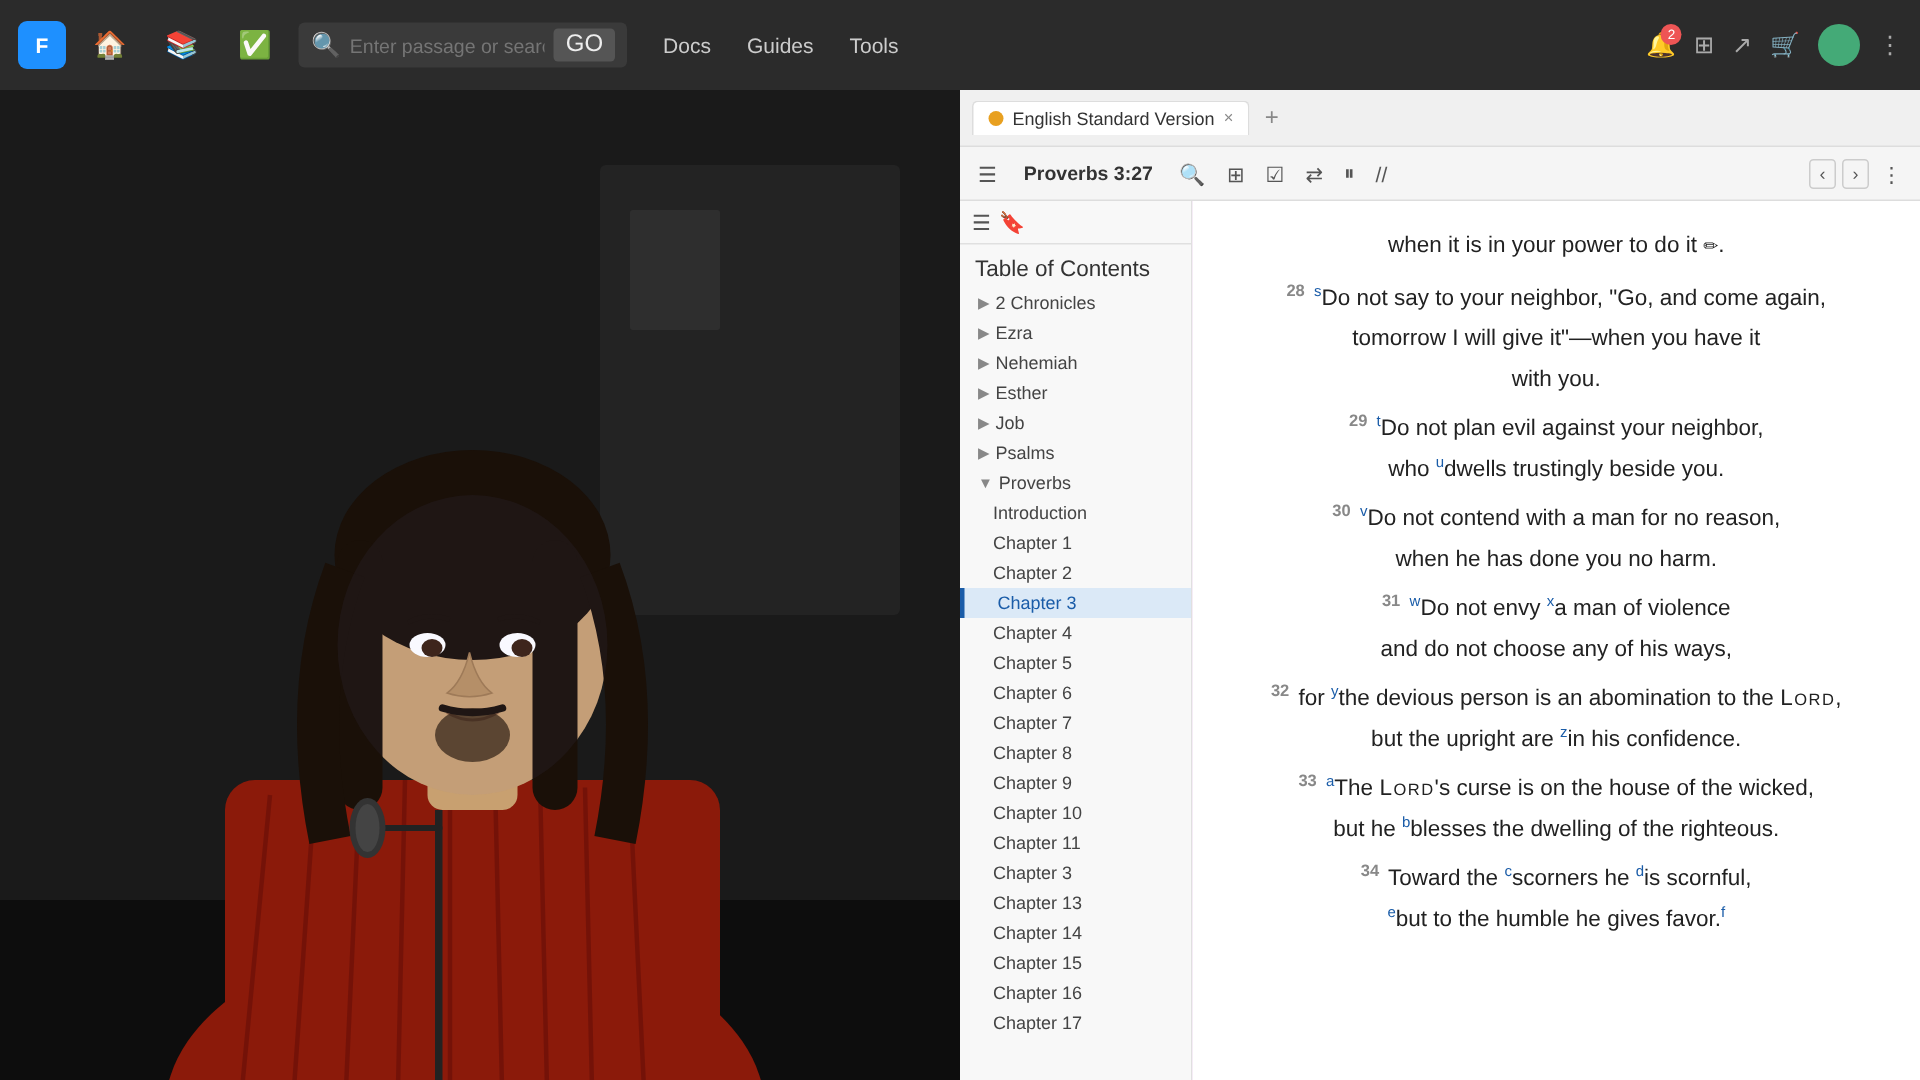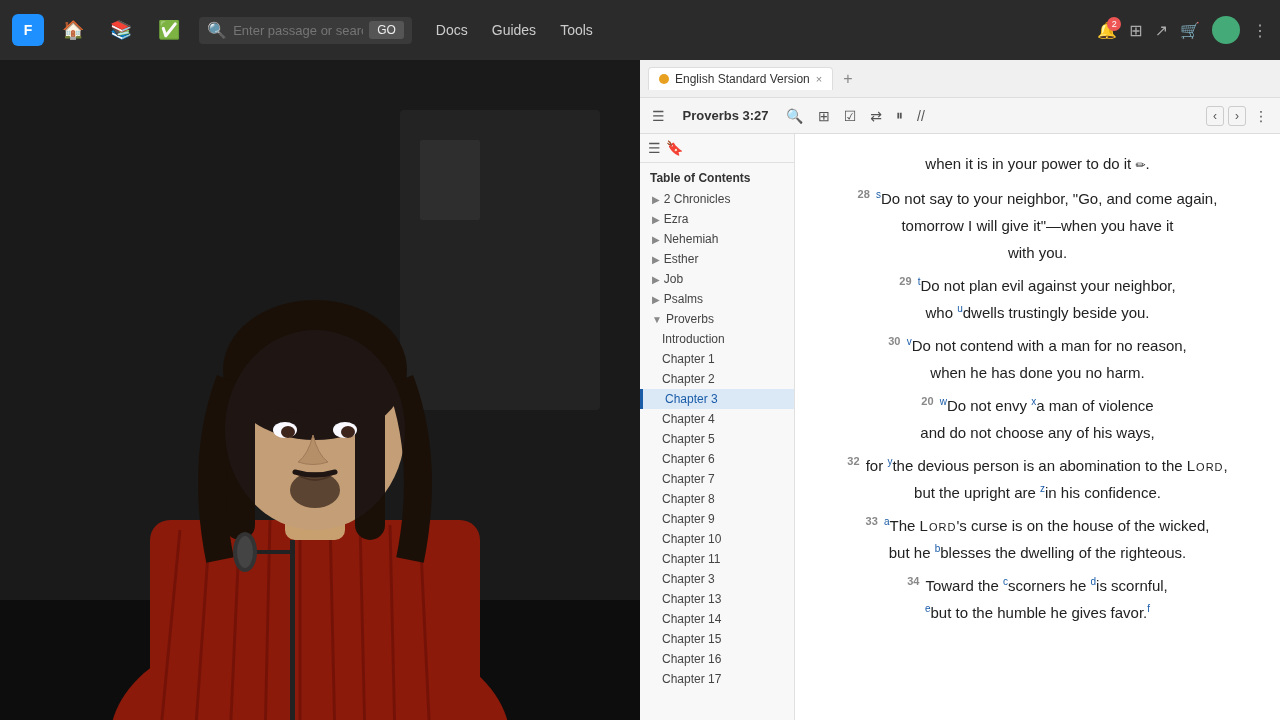--- a/index.html
+++ b/index.html
@@ -44,21 +44,21 @@
       color: #ccc;
       font-size: 13px;
       width: 130px;
     }
     .go-btn {
       background: #555;
       color: #eee;
       border: none;
       border-radius: 3px;
       padding: 2px 8px;
-      font-size: 12px;
+      font-size: 16px;
       cursor: pointer;
     }
     .topbar-nav {
       display: flex;
       gap: 4px;
       margin-left: 4px;
       justify-content: space-between;
     }
     .topbar-nav-item {
       color: #ccc;
@@ -226,22 +226,22 @@
     }
     .sidebar-toolbar {
       display: flex;
       align-items: center;
       gap: 6px;
       padding: 6px 8px;
       border-bottom: 1px solid #e0e0e0;
     }
     .sidebar-title {
       padding: 8px 10px 4px;
-      font-size: 12px;
-      font-weight: 700;
+      font-size: 15px;
+      font-weight: 400;
       color: #333;
     }
     .tree-item {
       display: flex;
       align-items: center;
       padding: 3px 8px 3px 12px;
       font-size: 12px;
       color: #444;
       cursor: pointer;
       gap: 4px;
@@ -508,21 +508,21 @@
           who <span class="verse-ref">u</span>dwells trustingly beside you.
         </div>
 
         <div class="verse-block">
           <span class="verse-num">30</span>
           <span class="verse-ref">v</span>Do not contend with a man for no reason,<br>
           when he has done you no harm.
         </div>
 
         <div class="verse-block">
-          <span class="verse-num">20</span>
+          <span class="verse-num">31</span>
           <span class="verse-ref">w</span>Do not envy <span class="verse-ref">x</span>a man of violence<br>
           and do not choose any of his ways,
         </div>
 
         <div class="verse-block">
           <span class="verse-num">32</span>
           for <span class="verse-ref">y</span>the devious person is an abomination to the <span class="lord">Lord</span>,<br>
           but the upright are <span class="verse-ref">z</span>in his confidence.
         </div>
 

